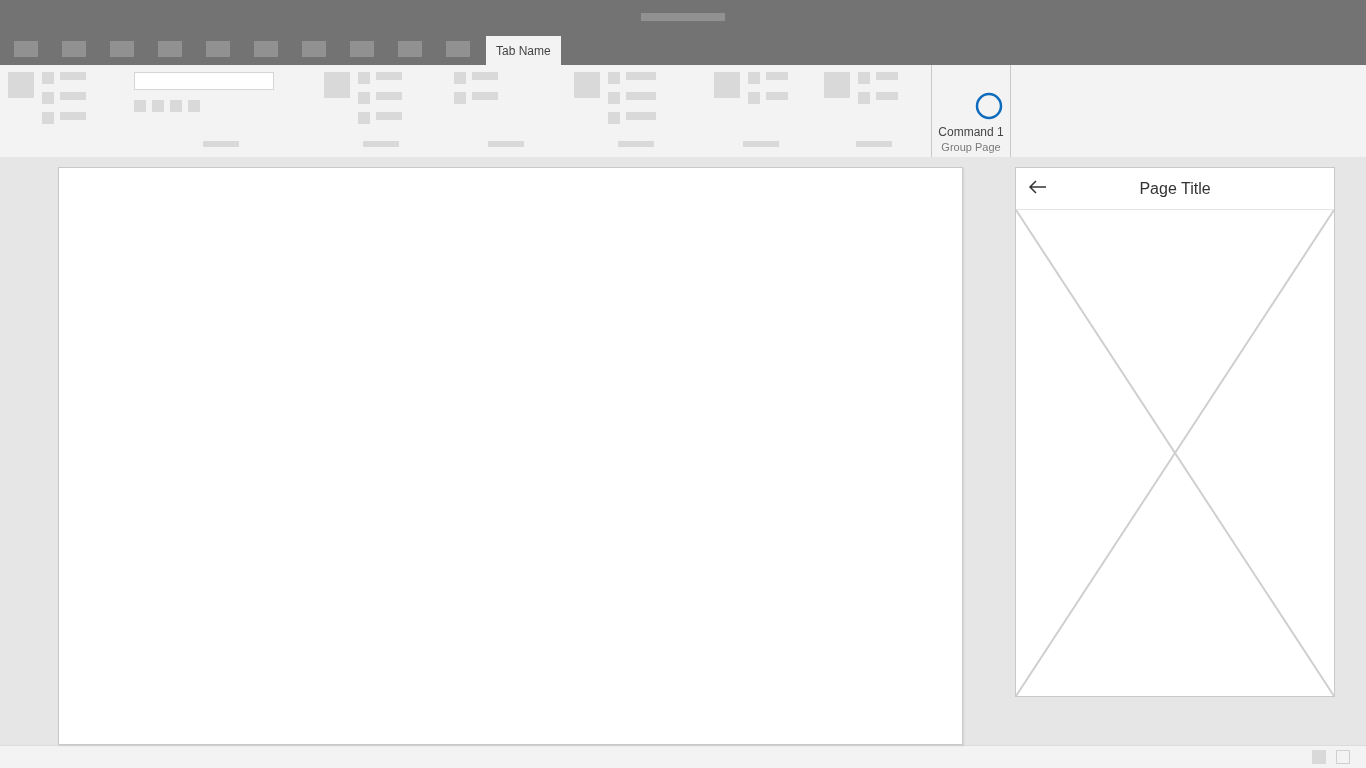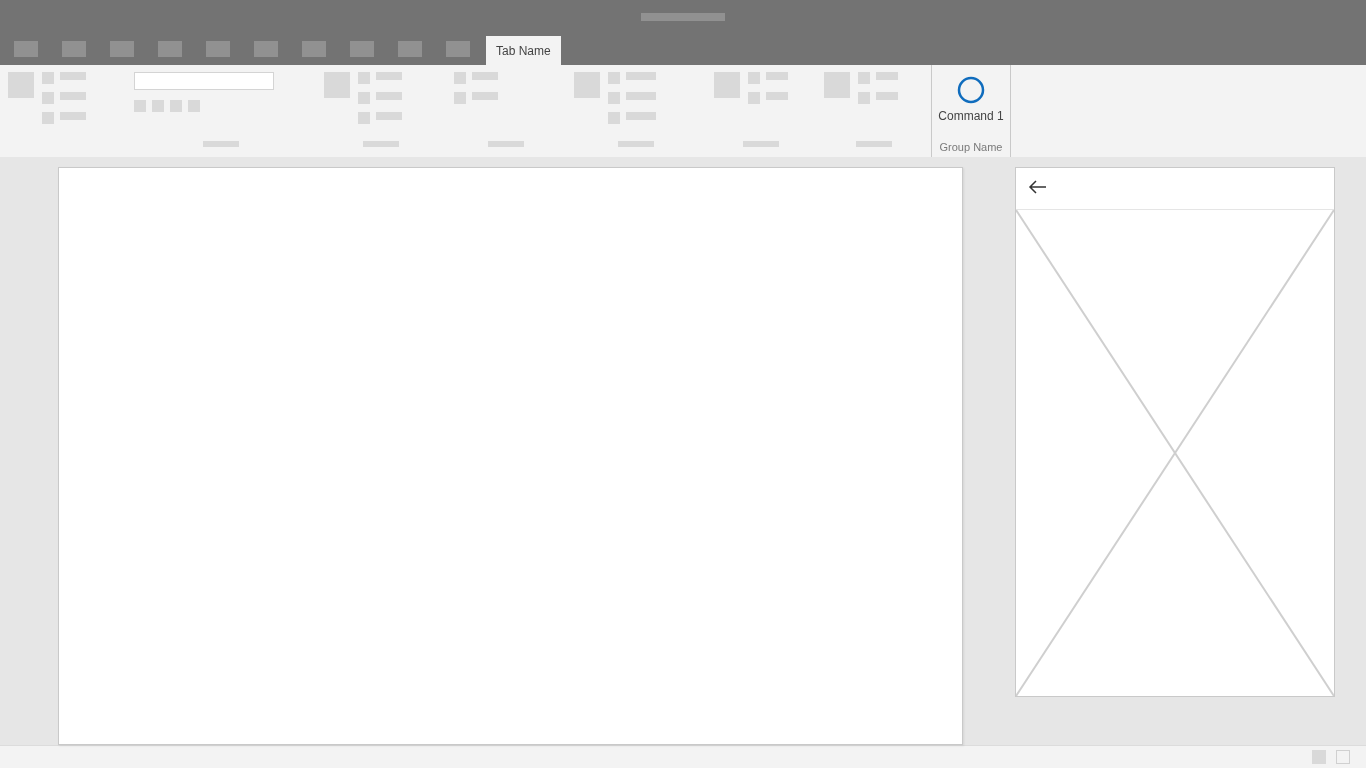--- a/index.html
+++ b/index.html
@@ -94,23 +94,24 @@
     width: 80px;
     border-left: 1px solid #c9c9c9;
     border-right: 1px solid #c9c9c9;
     display: flex;
     flex-direction: column;
     align-items: center;
   }
   .cmd-group .cmd-btn {
     display: flex;
     flex-direction: column;
-    align-items: center;
+    align-items: flex-end;
     padding-top: 6px;
     cursor: pointer;
+    margin-top: 16px;
   }
   .cmd-group .cmd-btn svg { display: block; }
   .cmd-group .cmd-btn span {
     margin-top: 4px;
     font-size: 12px;
     color: #444;
     white-space: nowrap;
   }
   .cmd-group .grouplabel {
     margin-top: auto;
@@ -380,39 +381,40 @@
 
   <div class="cmd-group">
     <div class="cmd-btn">
       <span>
         <svg width="30" height="30">
             <circle cx="15" cy="15" r="12" fill="none" stroke="#0f6cbd" stroke-width="2.5"></circle>
           </svg>
       </span>
       <span>Command 1</span>
     </div>
-    <div class="grouplabel">Group Name</div>
+    <div class="grouplabel">Group Page</div>
   </div>
 
   <div style="flex:1"></div>
 </div>
 
 <div class="stage">
   <div class="document"></div>
 
   <div class="sidepanel">
     <div class="pane">
       <div class="pane-header">
         <div class="back">
           <span>
             <svg width="20" height="16">
                 <path d="M8 2 L2 8 L8 14 M2 8 L18 8"></path>
               </svg>
           </span>
         </div>
+        <div class="ptitle">Page Title</div>
       </div>
       <div class="pane-body">
         <svg viewBox="0 0 318 486" width="318" height="486">
           <line x1="0" y1="0" x2="318" y2="486" stroke="#cfcfcf" stroke-width="2"></line>
           <line x1="318" y1="0" x2="0" y2="486" stroke="#cfcfcf" stroke-width="2"></line>
         </svg>
       </div>
     </div>
   </div>
 </div>

